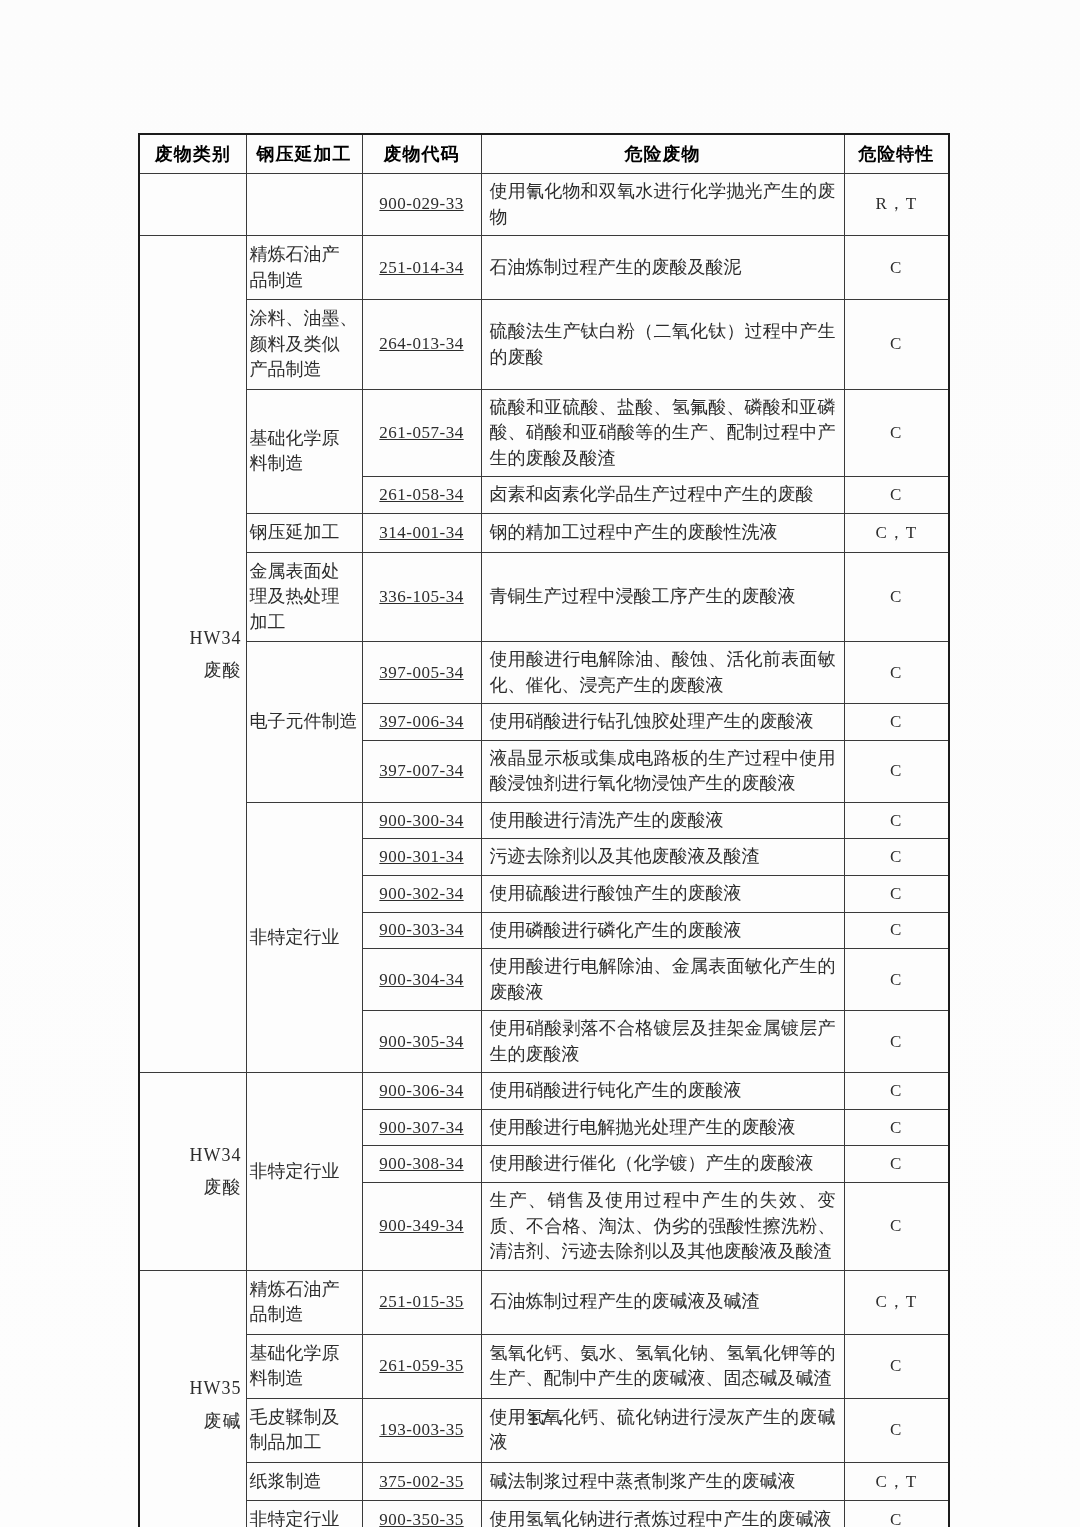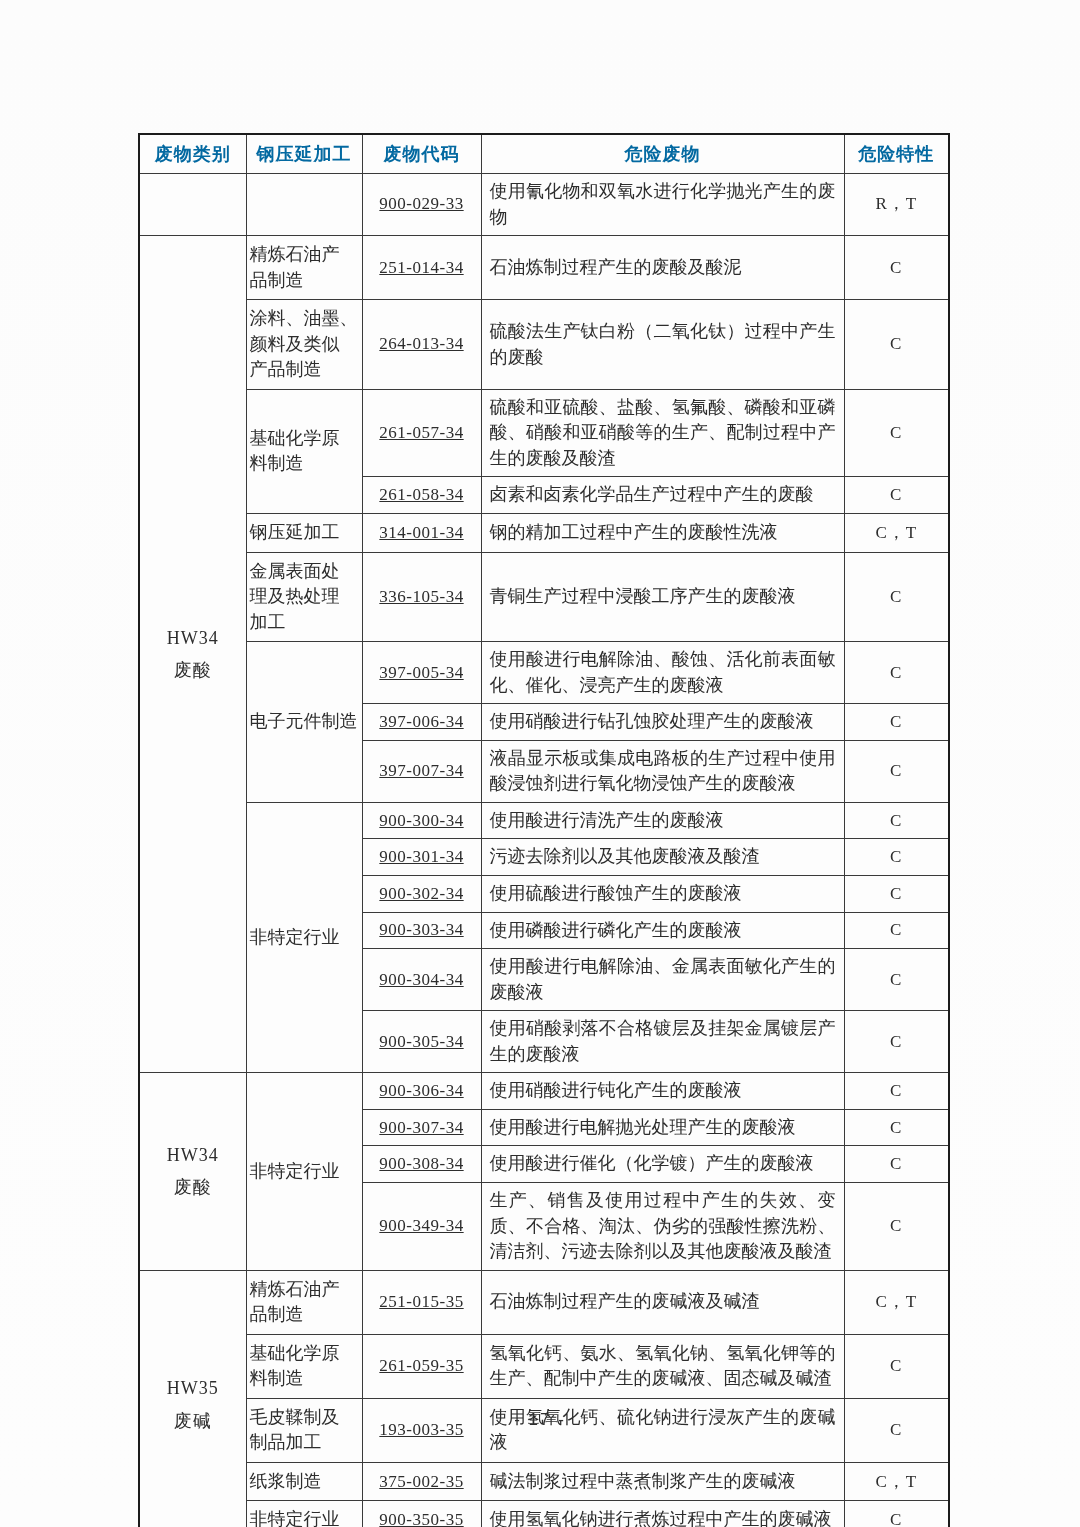--- a/index.html
+++ b/index.html
@@ -27,30 +27,30 @@
   }
   th, td {
     border: 1px solid #3a3a3a;
     vertical-align: middle;
   }
   th {
     font-size: 18px;
     font-weight: bold;
     text-align: center;
     padding: 7px 2px;
-    color: #0369a1;
+    color: #000000;
     letter-spacing: 1px;
   }
   td {
     font-size: 18px;
     line-height: 1.42;
     color: #2d2d2d;
   }
   td.cat {
-    text-align: center;
+    text-align: right;
     white-space: pre-line;
     padding: 4px 4px;
     line-height: 1.8;
     letter-spacing: 1px;
   }
   td.ind {
     text-align: left;
     white-space: pre-line;
     padding: 6px 3px;
   }

